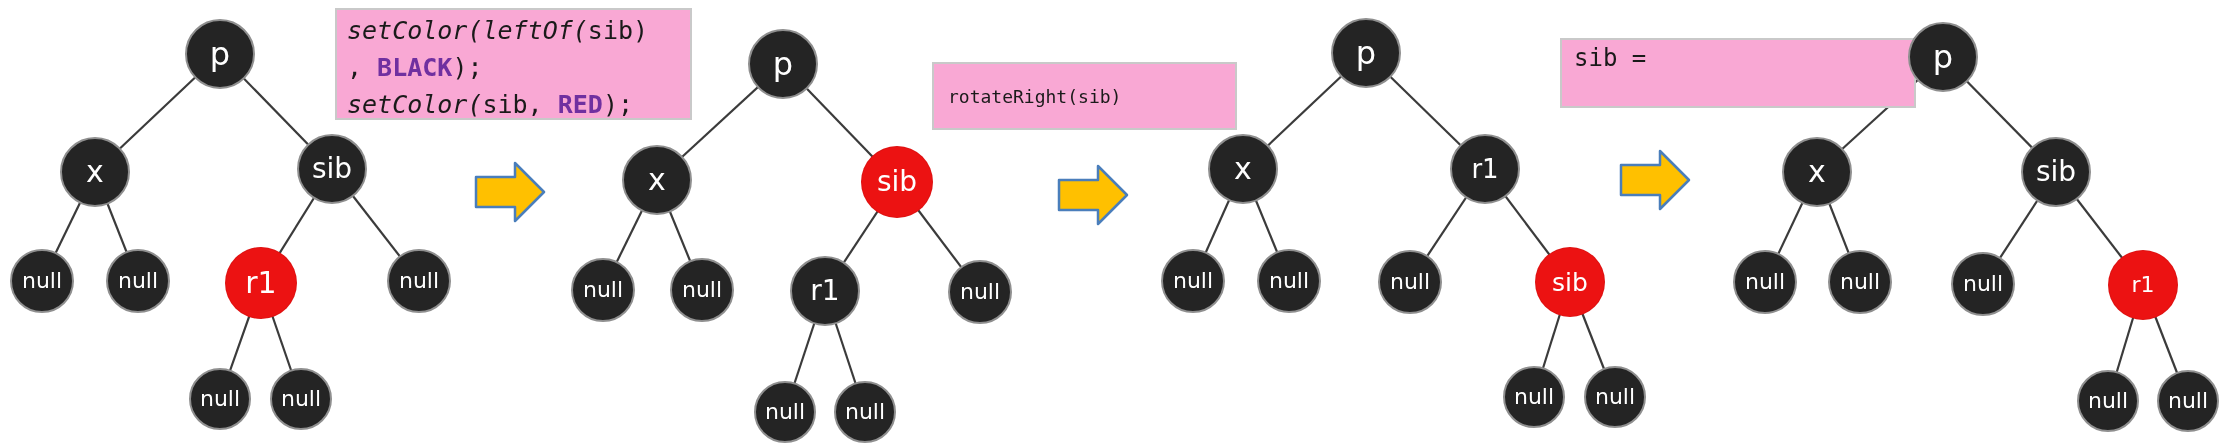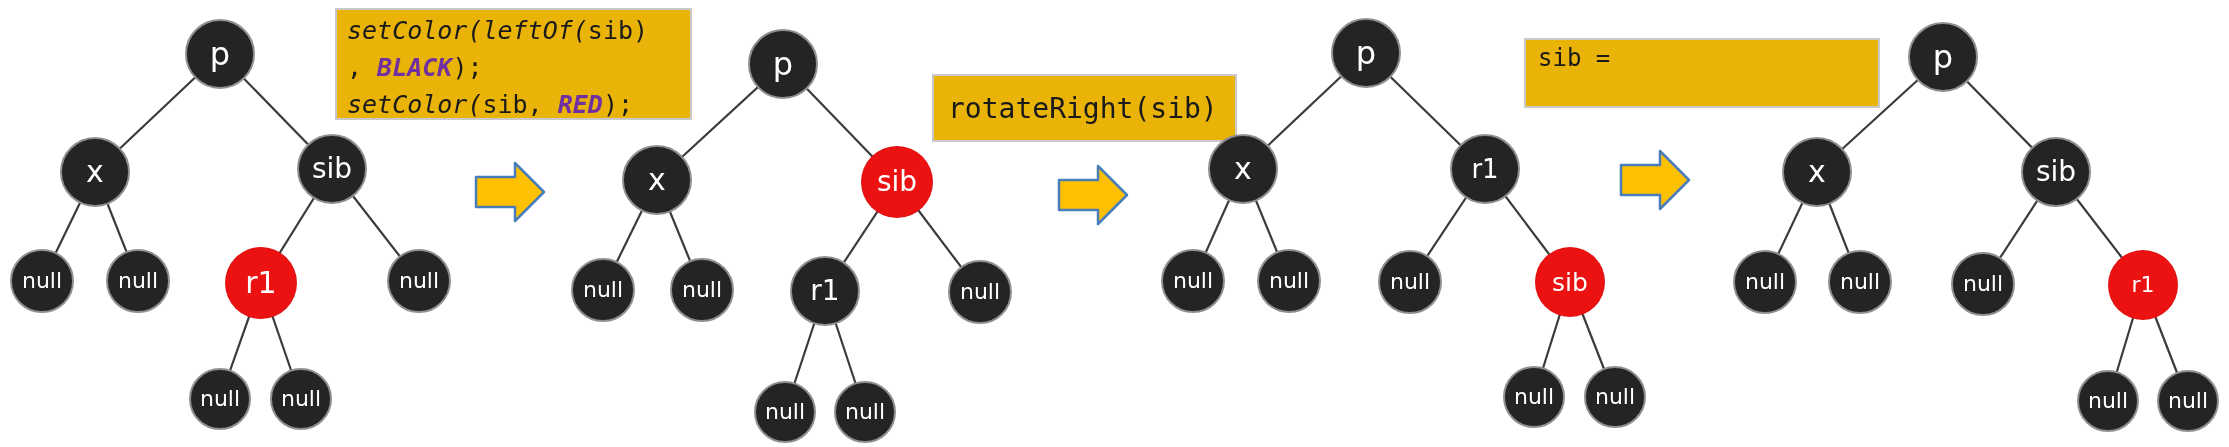--- a/index.html
+++ b/index.html
@@ -19,33 +19,33 @@
     color:var(--node-label,#fff);
     box-sizing:border-box;
     line-height:1;
     user-select:none;
   }
   .node.black{background:var(--node-black,#242424);border:2px solid var(--node-black-border,#8f8f8f);}
   .node.red{background:var(--node-red,#ec1212);border:1px solid rgba(0,0,0,0.06);}
   .codebox{
     position:absolute;
     box-sizing:border-box;
-    background:#eab308;
+    background:#f9a8d4;
     border:2px solid var(--box-border,#c9c9c9);
     color:var(--code-text,#1a1a1a);
     font-family:"DejaVu Sans Mono", monospace;
     white-space:pre;
   }
   .cb0{font-size:25px;line-height:37px;padding:2px 10px;}
-  .cb1{font-size:28px;display:flex;align-items:center;padding:0 14px;margin-top:12px;}
+  .cb1{font-size:18px;display:flex;align-items:center;padding:0 14px;}
   .cb2{font-size:24px;line-height:33px;padding:2px 12px;}
   .code-line{white-space:pre;}
   .seg-plain{font-style:normal;}
   .seg-fn{font-style:italic;}
-  .seg-const{font-style:italic;font-weight:bold;color:var(--kw,#7030A0);}
+  .seg-const{font-weight:bold;color:var(--kw,#7030A0);}
   .arrow{position:absolute;}
 </style>
 </head>
 <body>
 
 <div id="canvas">
   <svg id="edges" width="2229" height="447" viewBox="0 0 2229 447">
       <line x1="220" y1="54" x2="95" y2="172"></line>
       <line x1="220" y1="54" x2="332" y2="169"></line>
       <line x1="95" y1="172" x2="42" y2="281"></line>
@@ -77,21 +77,21 @@
       <line x1="2056" y1="172" x2="1983" y2="284"></line>
       <line x1="2056" y1="172" x2="2143" y2="285"></line>
       <line x1="2143" y1="285" x2="2108" y2="401"></line>
       <line x1="2143" y1="285" x2="2188" y2="401"></line>
     </svg>
 
   <div class="codebox cb0" id="codebox0" style="left:335px;top:8px;width:357px;height:112px"><div class="code-line"><span class="seg-fn">setColor(leftOf(</span><span class="seg-plain">sib)</span></div><div class="code-line"><span class="seg-plain">, </span><span class="seg-const">BLACK</span><span class="seg-plain">);</span></div><div class="code-line"><span class="seg-fn">setColor(</span><span class="seg-plain">sib, </span><span class="seg-const">RED</span><span class="seg-plain">);</span></div></div>
 
   <div class="codebox cb1" id="codebox1" style="left:932px;top:62px;width:305px;height:68px"><div class="code-line"><span class="seg-plain">rotateRight(sib)</span></div></div>
 
-  <div class="codebox cb2" id="codebox2" style="left:1524px;top:38px;width:356px;height:70px"><div class="code-line"><span class="seg-plain">sib =</span></div></div>
+  <div class="codebox cb2" id="codebox2" style="left:1560px;top:38px;width:356px;height:70px"><div class="code-line"><span class="seg-plain">sib =</span></div></div>
 
   <div id="arrow-slot-0" class="arrow" style="left:474px;top:160px"><svg width="72" height="64" viewBox="0 0 72 64">
         <polygon points="2,17 41,17 41,3 70,32 41,61 41,47 2,47" fill="#ffc000" stroke="#4a7ebb" stroke-width="2.5" stroke-linejoin="round"></polygon>
       </svg></div>
   <div id="arrow-slot-1" class="arrow" style="left:1057px;top:163px"><svg width="72" height="64" viewBox="0 0 72 64">
         <polygon points="2,17 41,17 41,3 70,32 41,61 41,47 2,47" fill="#ffc000" stroke="#4a7ebb" stroke-width="2.5" stroke-linejoin="round"></polygon>
       </svg></div>
   <div id="arrow-slot-2" class="arrow" style="left:1619px;top:148px"><svg width="72" height="64" viewBox="0 0 72 64">
         <polygon points="2,17 41,17 41,3 70,32 41,61 41,47 2,47" fill="#ffc000" stroke="#4a7ebb" stroke-width="2.5" stroke-linejoin="round"></polygon>
       </svg></div>

